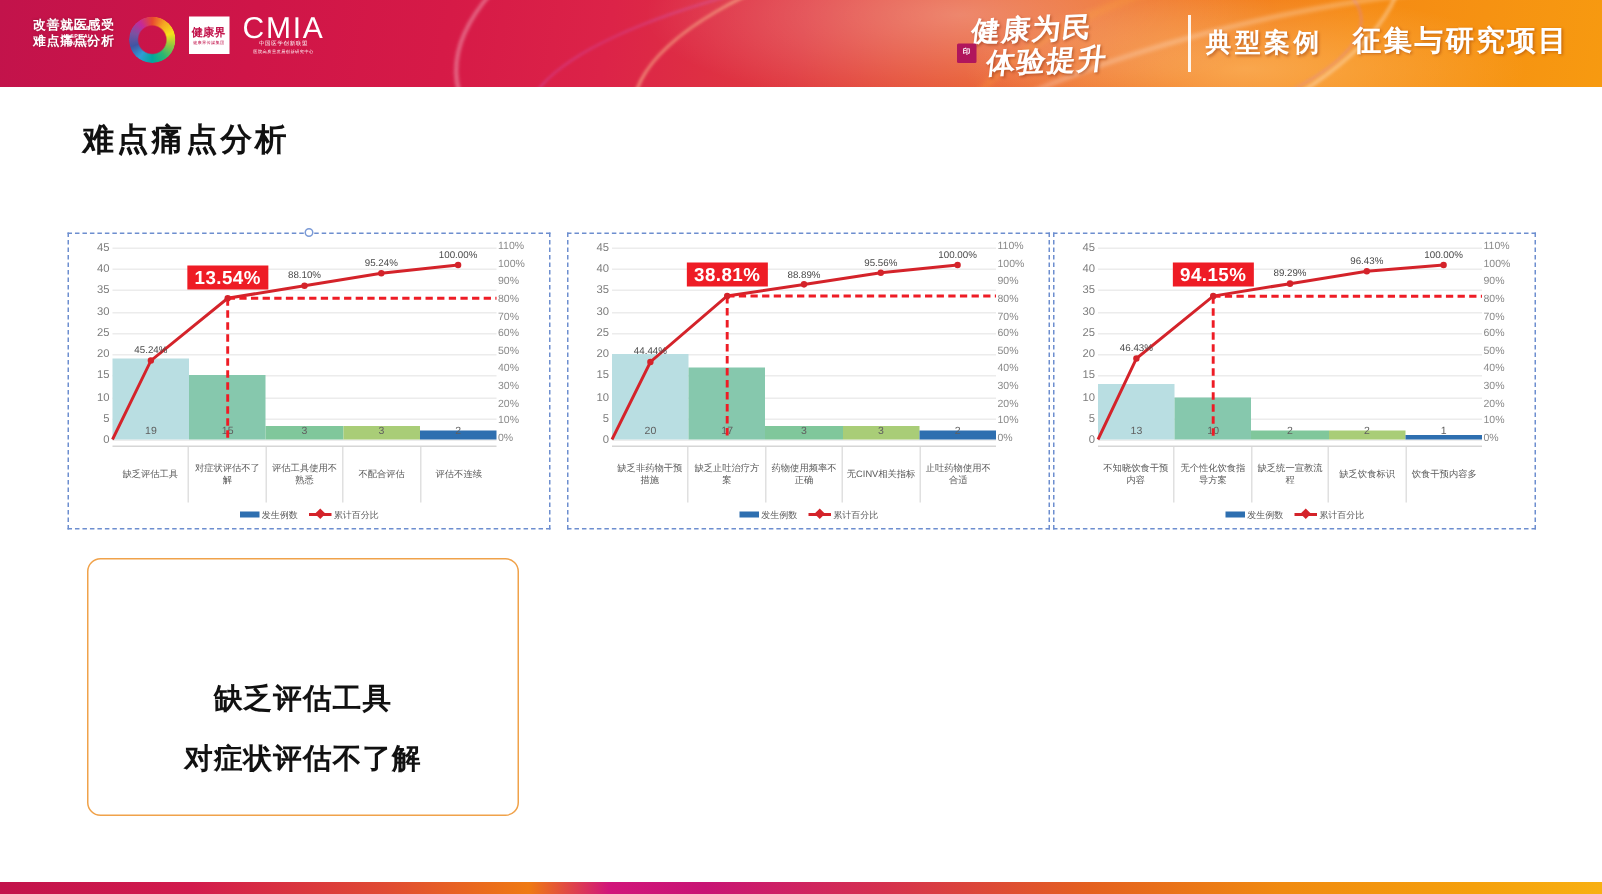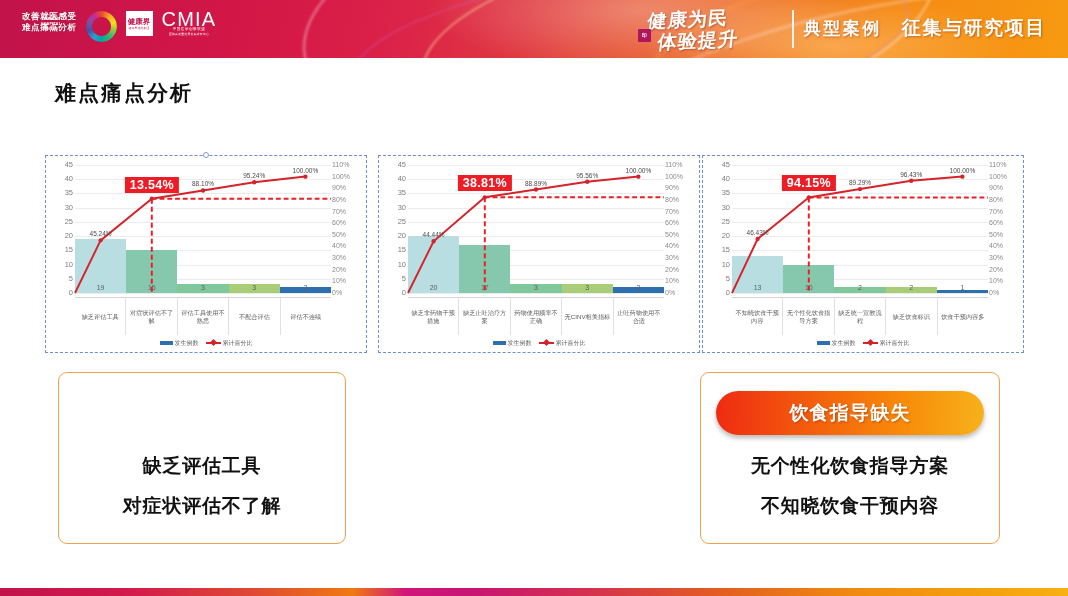--- a/index.html
+++ b/index.html
@@ -570,24 +570,15 @@
   </div>
 </div>
 
 <div class="cards-row">
   <div class="card cd1">
     <div class="card-lines">
       <div>缺乏评估工具</div>
       <div>对症状评估不了解</div>
     </div>
   </div>
-  <div class="card cd3">
-    <div class="card-header">
-      <span>饮食指导缺失</span>
-    </div>
-    <div class="card-lines">
-      <div>无个性化饮食指导方案</div>
-      <div>不知晓饮食干预内容</div>
-    </div>
-  </div>
 </div>
 
 <div class="bottom-strip"></div>
 
 </body></html>

